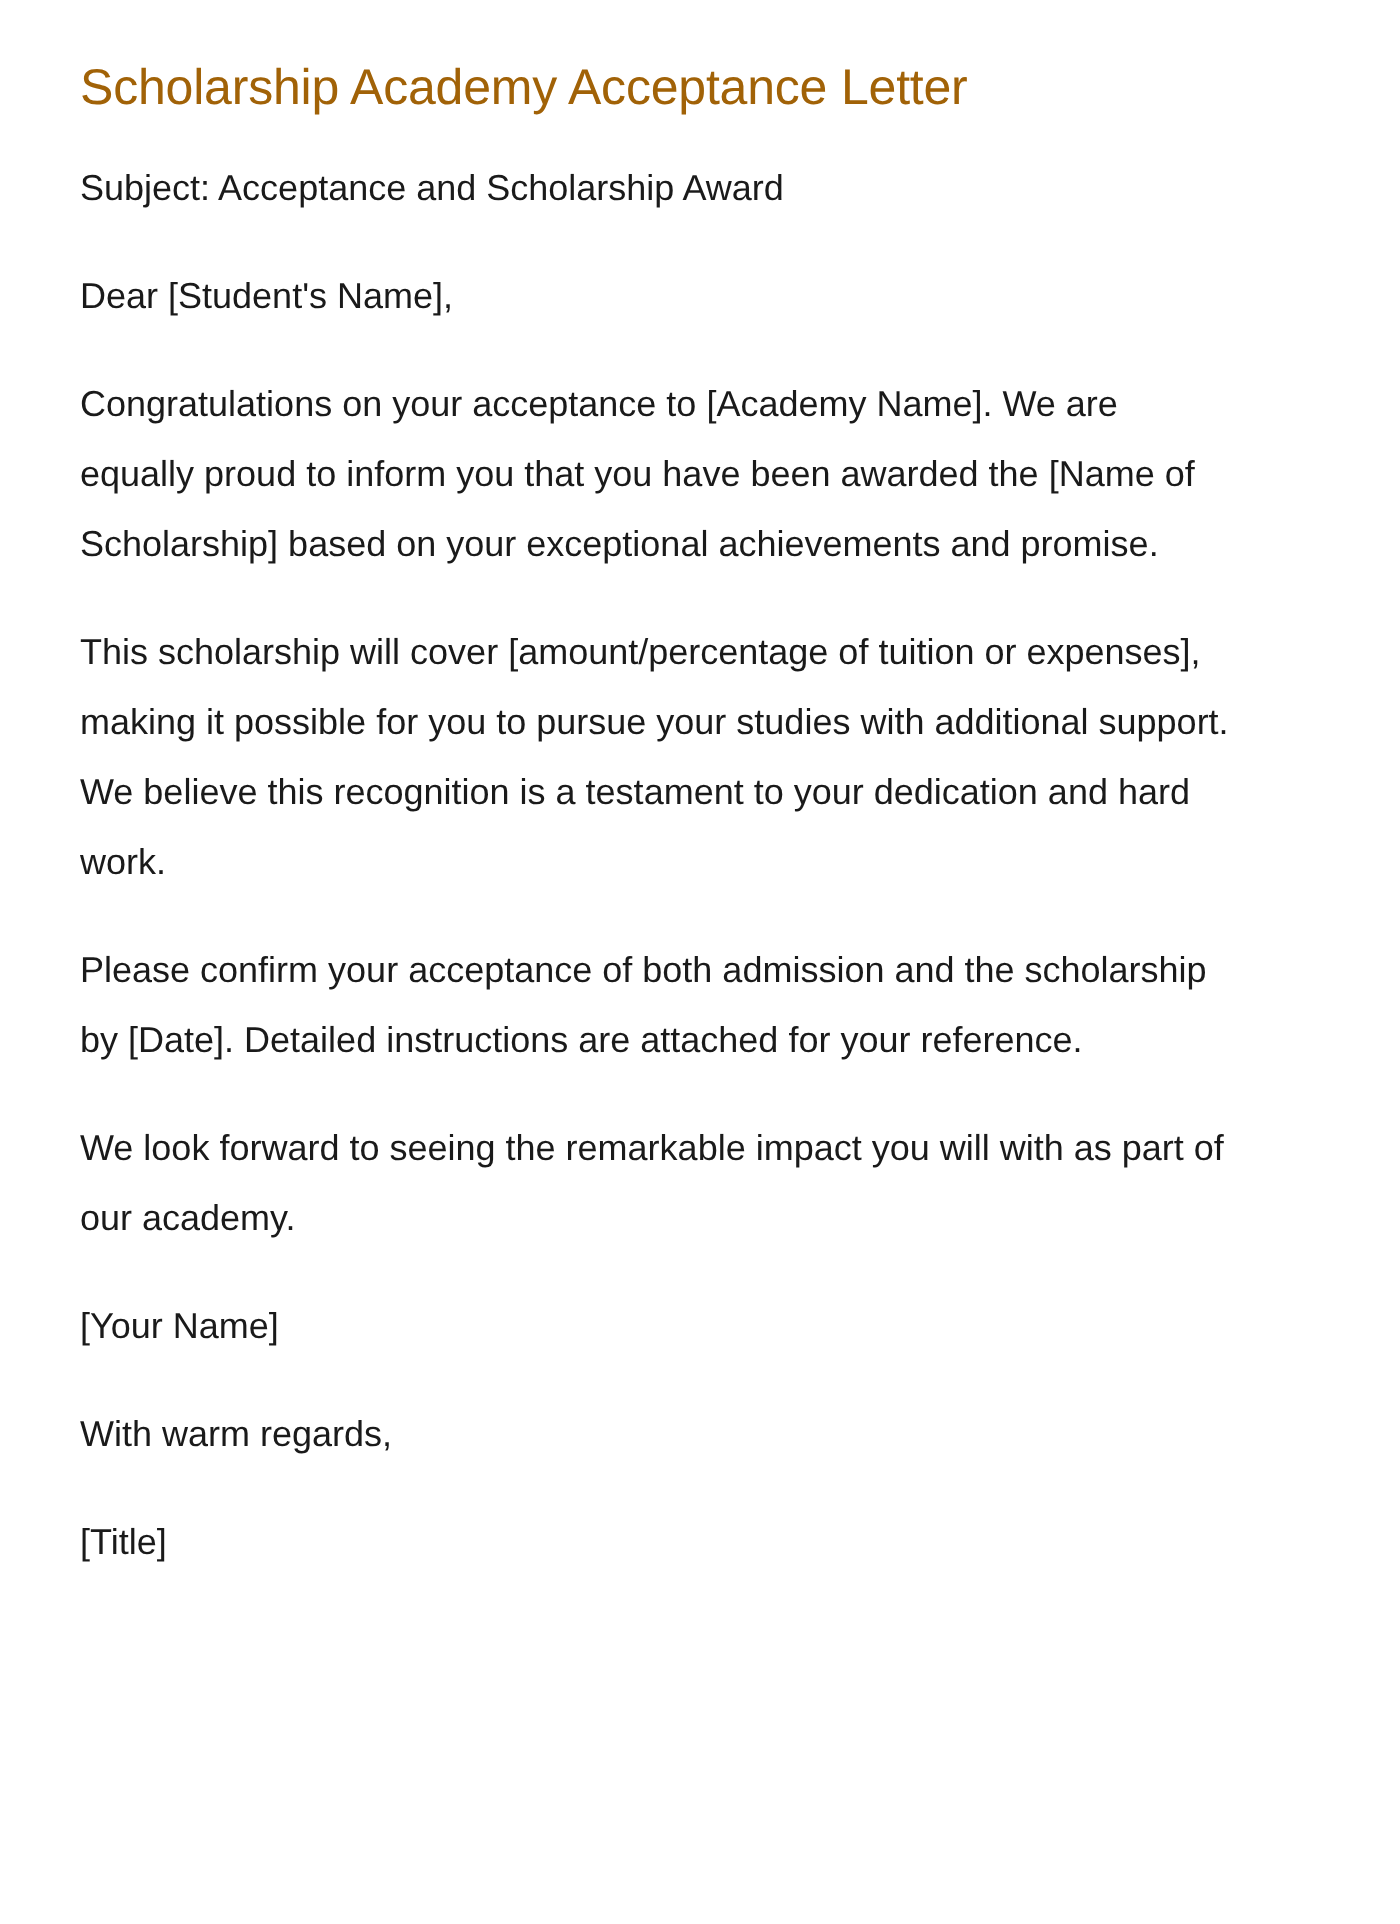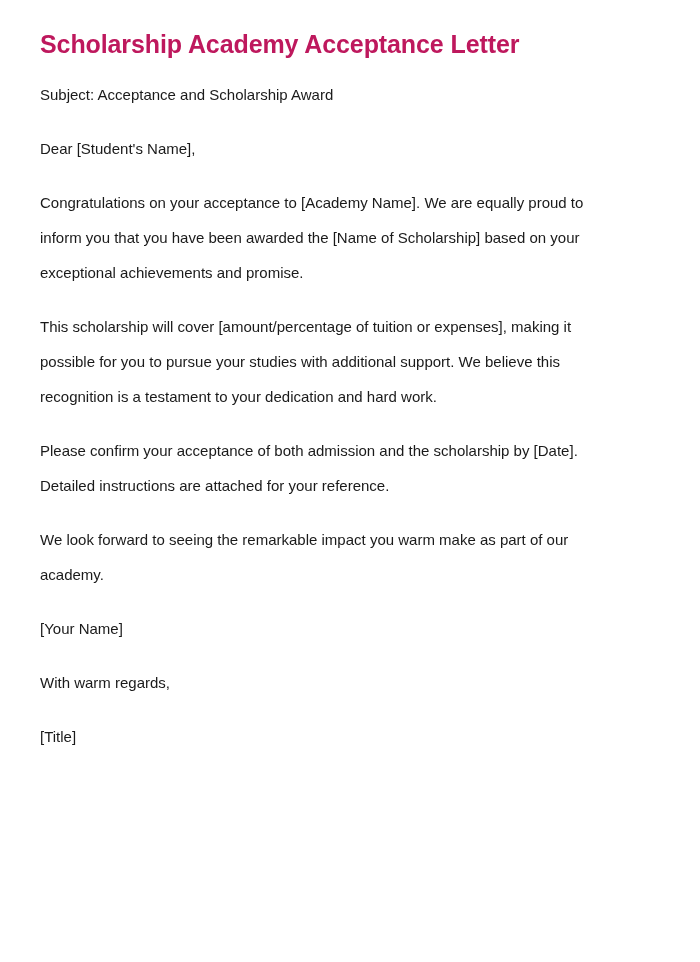--- a/index.html
+++ b/index.html
@@ -20,34 +20,34 @@
   .letter {
     box-sizing: border-box;
     width: 700px;
     padding: 26px 80px 0 40px;
   }
 
   .letter-title {
     margin: 0 0 0 0;
     font-size: 25px;
     line-height: 36px;
-    font-weight: 700;
+    font-weight: 400;
     letter-spacing: -0.1px;
-    color: #be185d;
+    color: #a16207;
     white-space: nowrap;
   }
 
   .letter-body {
     margin: 0;
     padding: 0;
   }
 
   .para {
     margin: 12px 0 19px 0;
-    font-size: 15px;
+    font-size: 18px;
     line-height: 35px;
     font-weight: 400;
     color: #1a1a1a;
     max-width: 585px;
   }
 
   .para.subject {
     margin-top: 15px;
   }
 
@@ -70,21 +70,21 @@
     <p class="para subject">Subject: Acceptance and Scholarship Award</p>
 
     <p class="para">Dear [Student's Name],</p>
 
     <p class="para">Congratulations on your acceptance to [Academy Name]. We are equally proud to inform you that you have been awarded the [Name of Scholarship] based on your exceptional achievements and promise.</p>
 
     <p class="para">This scholarship will cover [amount/percentage of tuition or expenses], making it possible for you to pursue your studies with additional support. We believe this recognition is a testament to your dedication and hard work.</p>
 
     <p class="para">Please confirm your acceptance of both admission and the scholarship by [Date]. Detailed instructions are attached for your reference.</p>
 
-    <p class="para">We look forward to seeing the remarkable impact you warm make as part of our academy.</p>
+    <p class="para">We look forward to seeing the remarkable impact you will with as part of our academy.</p>
 
     <p class="para sig">[Your Name]</p>
 
     <p class="para sig">With warm regards,</p>
 
     <p class="para sig">[Title]</p>
 
   </div>
 
 </div>

